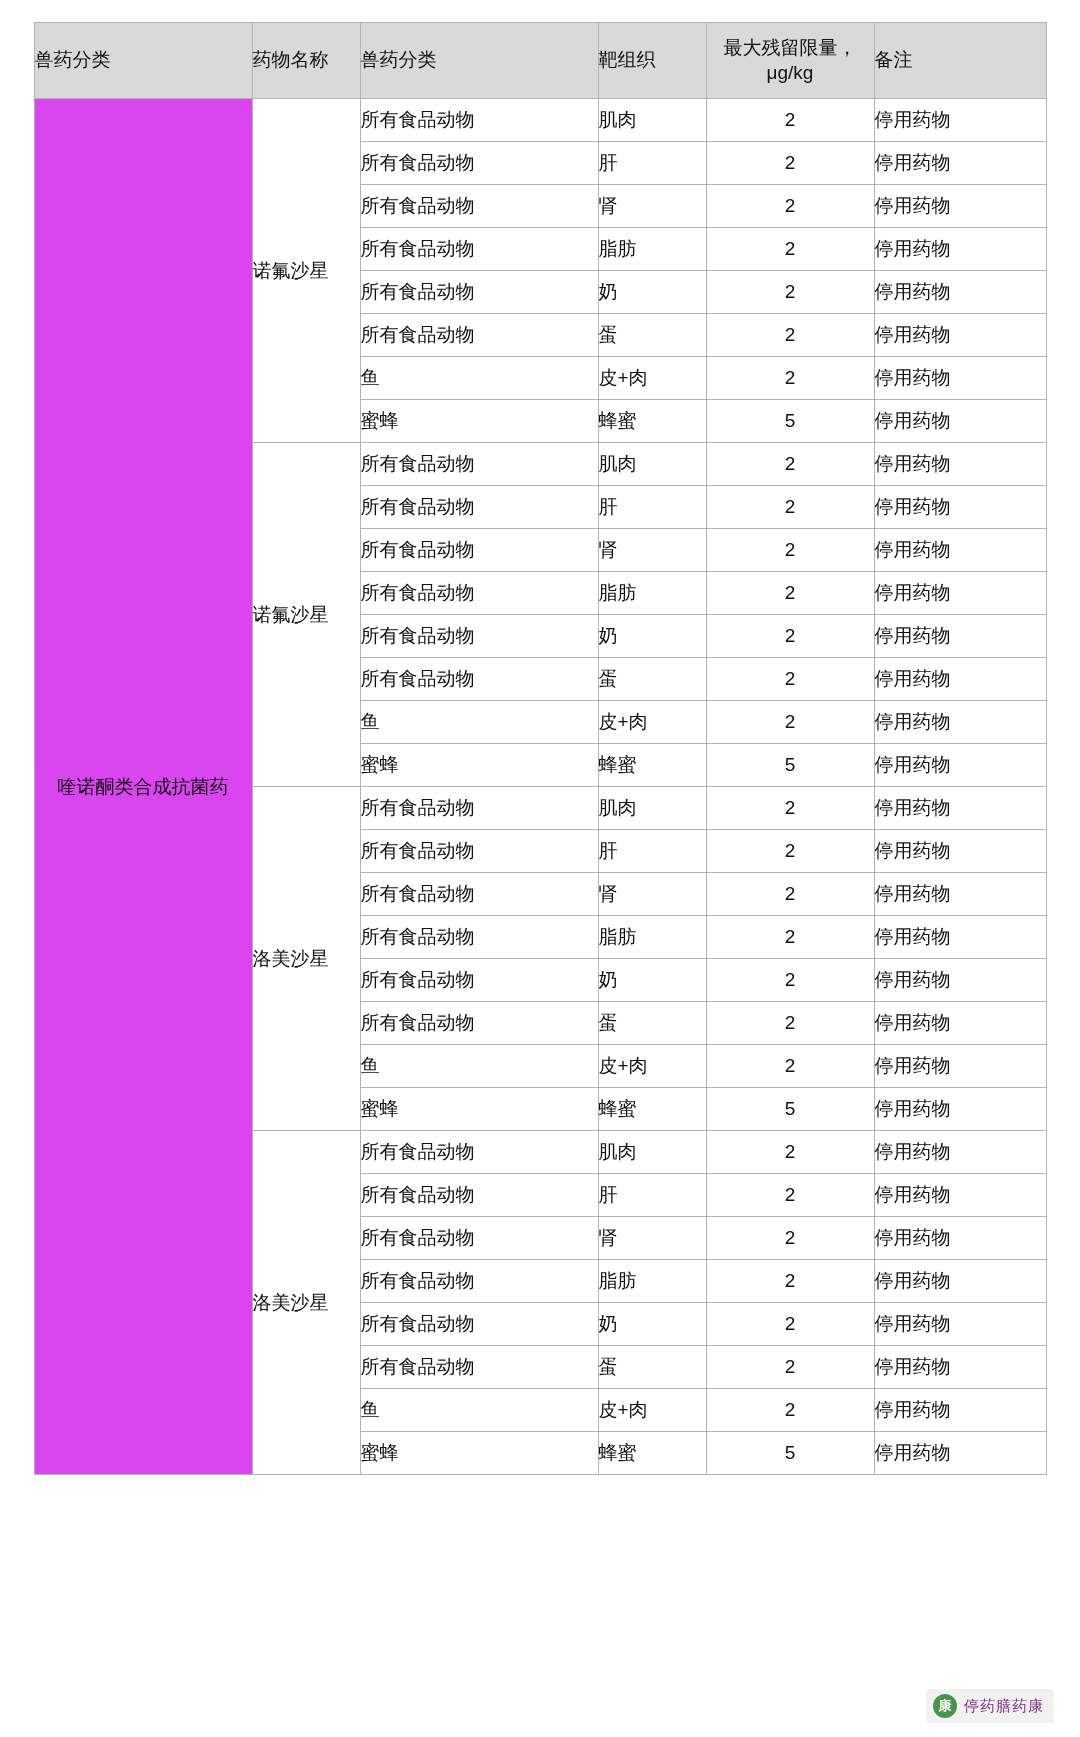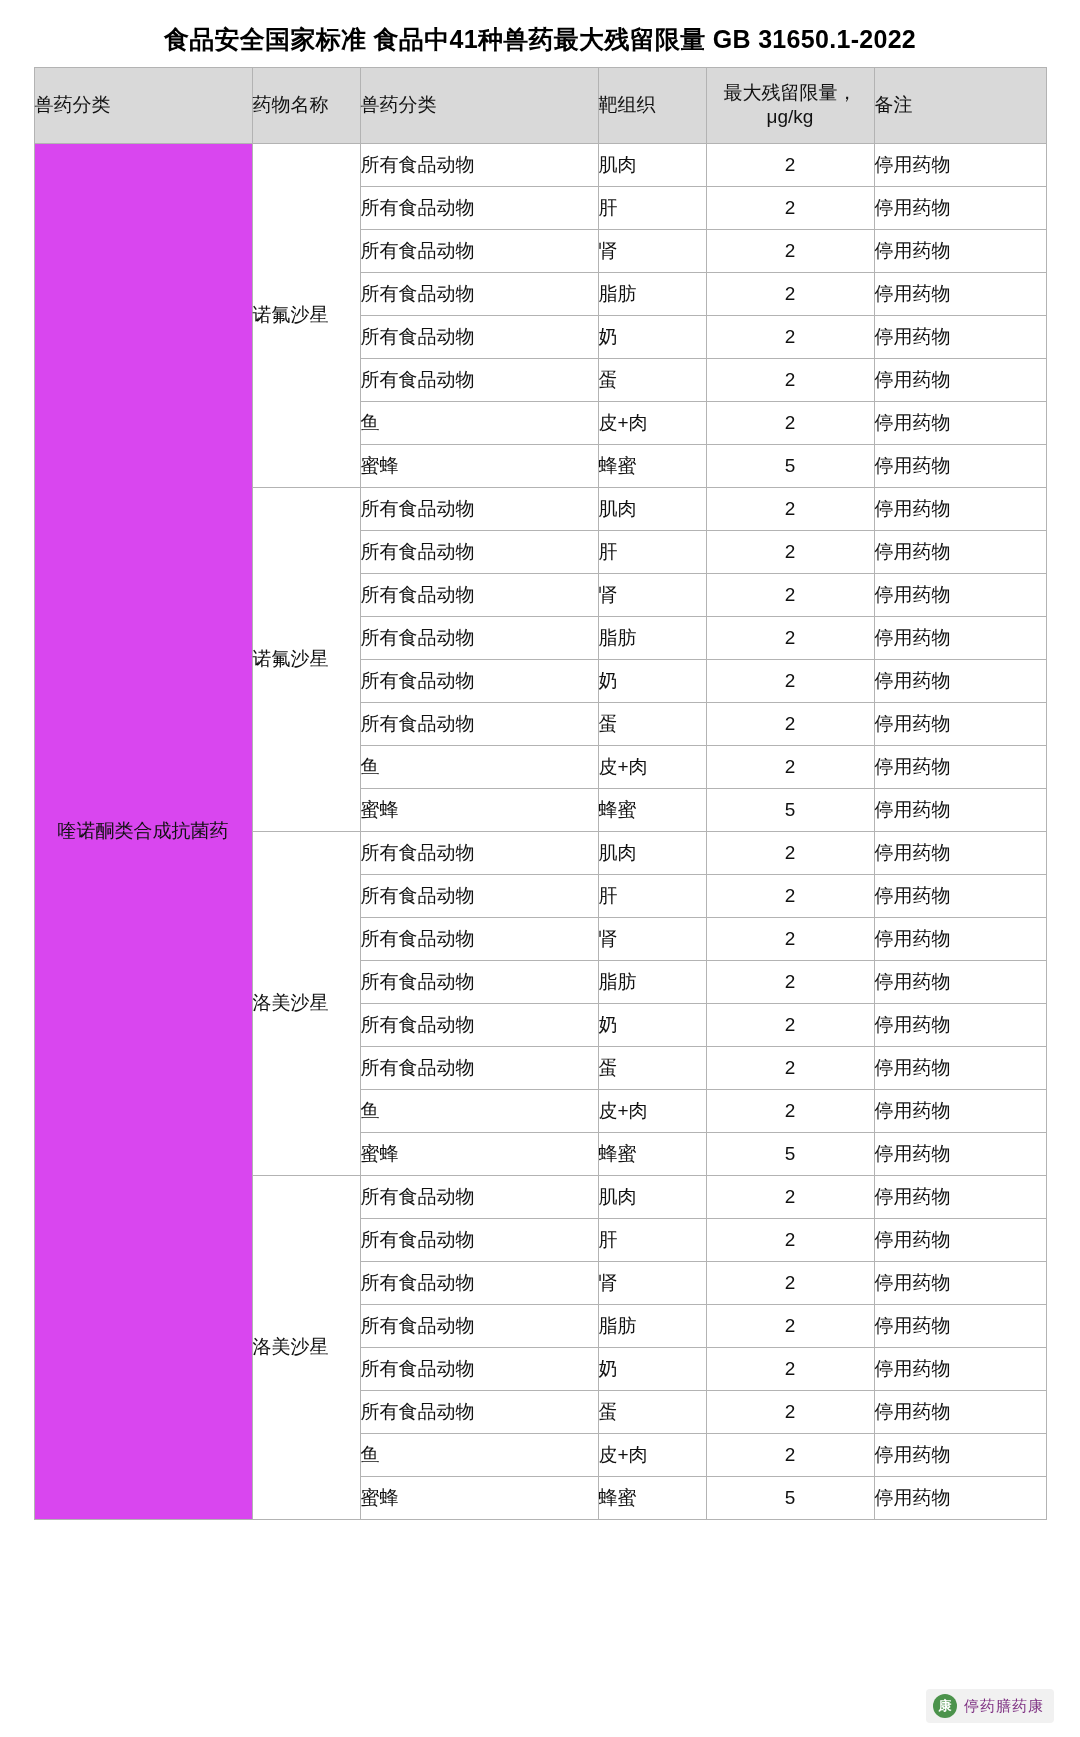--- a/index.html
+++ b/index.html
@@ -120,21 +120,20 @@
     font-size: 15px;
     color: #701a75;
     letter-spacing: 1px;
   }
 </style>
 </head>
 <body>
 
 <div class="page">
 
-  <div class="doc-title">食品安全国家标准 食品中41种兽药最大残留限量 GB 31650.1-2022</div>
 
   <table class="mrl">
     <colgroup>
       <col class="c1">
         <col class="c2">
         <col class="c3">
         <col class="c4">
         <col class="c5">
         <col class="c6">
     </colgroup>

